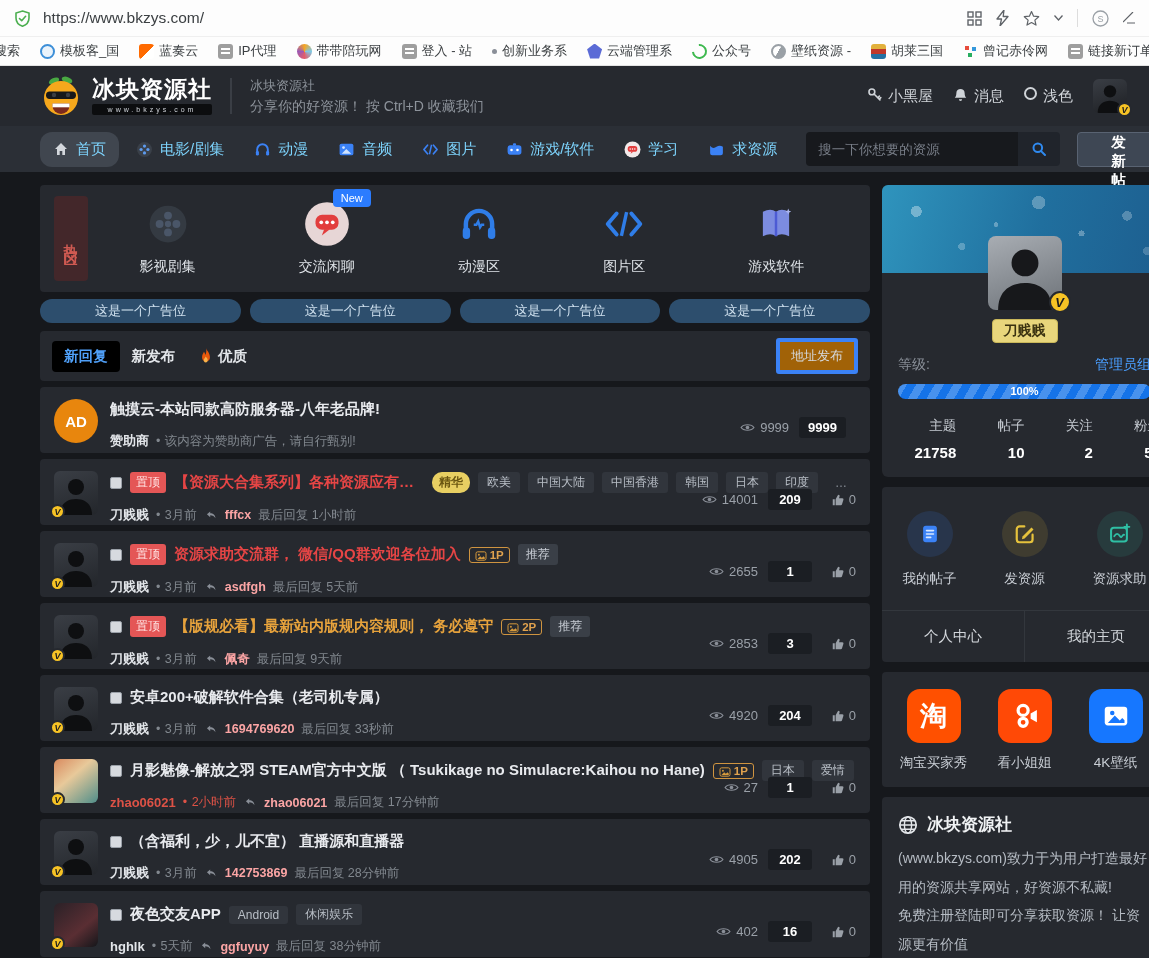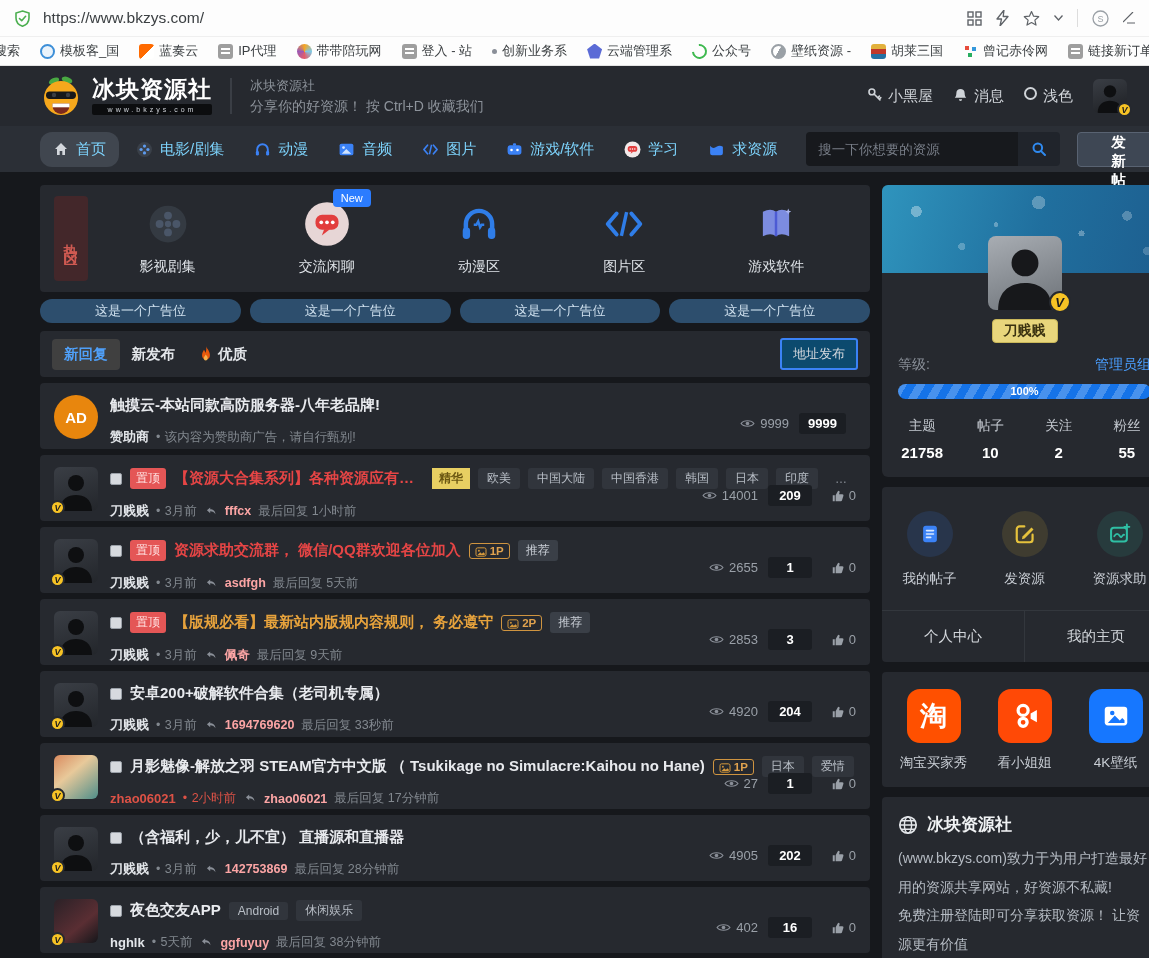--- a/index.html
+++ b/index.html
@@ -52,38 +52,38 @@
 .hot-items{flex:1;display:flex;justify-content:space-around}
 .hot-item{display:flex;flex-direction:column;align-items:center;gap:11px;color:#dfe3e8;font-size:14px;position:relative;cursor:pointer}
 .hot-ico{height:46px;display:flex;align-items:center;justify-content:center}
 .new-badge{position:absolute;top:-12px;right:-16px;background:#2b7cff;color:#fff;font-size:11px;padding:3px 8px;border-radius:4px}
 
 .ads{display:flex;gap:9px;margin-bottom:8px}
 .ad-slot{flex:1;height:24px;background:#2d4e6d;border-radius:12px;color:#cfe0ee;font-size:13px;display:flex;align-items:center;justify-content:center;cursor:pointer}
 
 .tabbar{display:flex;align-items:center;padding:7px 12px;margin-bottom:6px}
 .tab{font-size:14.5px;font-weight:bold;color:#e3e6ea;padding:6px 12px;border-radius:4px;display:flex;align-items:center;gap:5px;cursor:pointer}
-.tab.active{color:#4f9ff7;background:#404040}
-.addr-btn{margin-left:auto;font-size:13px;color:#d5d8dd;border:2px solid #3b82f6;border-radius:3px;padding:5px 11px;background:#0c4a6e;cursor:pointer}
+.tab.active{color:#4f9ff7;background:#000000}
+.addr-btn{margin-left:auto;font-size:13px;color:#d5d8dd;border:4px solid #3b82f6;border-radius:3px;padding:5px 11px;background:#a16207;cursor:pointer}
 
 .row{position:relative;background:#26292f;border-radius:4px;margin-bottom:6px;padding:11px 14px;display:flex;gap:12px;height:66px}
 .avatar{width:44px;height:44px;border-radius:6px;background:linear-gradient(160deg,#3a3e45,#23262b);position:relative;flex-shrink:0;margin-top:1px}
 .avatar .ph{position:absolute;inset:0;border-radius:6px;overflow:hidden}
 .avatar .vb{left:-4px;bottom:-4px}
 .av-color1{background:linear-gradient(140deg,#d98a5f 0%,#e8c99a 40%,#4f8e8a 100%)}
 .av-color2{background:linear-gradient(140deg,#2a2127 0%,#5a2e33 60%,#14161a 100%)}
 .ad-circle{width:44px;height:44px;border-radius:50%;background:#e8860d;color:#fff;font-weight:800;font-size:15px;display:flex;align-items:center;justify-content:center;flex-shrink:0;margin-top:1px}
 .rcontent{flex:1;min-width:0}
 .trow{display:flex;align-items:center;gap:8px;white-space:nowrap;overflow:hidden;margin-top:2px}
 .chk{width:12px;height:12px;border:1.5px solid #9aa0a8;border-radius:2px;background:#d7dadf;flex-shrink:0;cursor:pointer}
 .title{font-size:15px;color:#e8eaee;font-weight:600;overflow:hidden;text-overflow:ellipsis;cursor:pointer}
 .title-red{color:#e64545}
 .title-orange{color:#e6a23c}
 .b-pin{background:#e45656;color:#ffe2e2;font-size:12px;padding:2px 6px;border-radius:3px;flex-shrink:0}
-.b-ess{background:#e8cf62;color:#6b5712;font-size:12px;font-weight:bold;padding:2px 7px;border-radius:0;flex-shrink:0}
+.b-ess{background:#e8cf62;color:#6b5712;font-size:12px;font-weight:bold;padding:2px 7px;border-radius:10px;flex-shrink:0}
 .b-img{border:1px solid #cf9440;color:#e0a24e;font-size:11.5px;font-weight:bold;padding:1px 5px;border-radius:3px;display:inline-flex;align-items:flex-end;gap:3px;flex-shrink:0}
 .b-rec{background:#3a3f47;color:#c9ced6;font-size:12px;padding:2px 8px;border-radius:3px;flex-shrink:0}
 .tag{background:#31353c;color:#b9bfc7;font-size:12px;padding:2px 9px;border-radius:3px;flex-shrink:0;cursor:pointer}
 .tag-more{background:transparent;color:#8d939b}
 .meta{margin-top:13px;display:flex;align-items:center;gap:7px;font-size:12.5px;color:#82888f;white-space:nowrap}
 .author{color:#e3e6ea;font-weight:bold;font-size:13px;cursor:pointer}
 .author-red{color:#dd5246}
 .time-red{color:#dd5246}
 .dotsep::before{content:"• ";margin-right:1px}
 .replier{color:#fca5a5;font-weight:bold;cursor:pointer}
@@ -104,21 +104,21 @@
  linear-gradient(105deg,#2f94bd 0%,#206f9e 55%,#1d5e8f 100%)}
 .pavatar{width:74px;height:74px;border-radius:8px;margin:-37px auto 0;background:linear-gradient(160deg,#a8adb3,#6d7278);position:relative}
 .pavatar .ph{position:absolute;inset:0;border-radius:8px;overflow:hidden}
 .pavatar .vb{width:22px;height:22px;font-size:13px;right:-9px;bottom:-3px;border-color:#26292f}
 .pname{margin:9px auto 0;width:fit-content;background:#e8d67c;color:#3a3210;font-size:14px;font-weight:bold;padding:2px 11px;border-radius:4px;border:1px solid #c9b75a;cursor:pointer}
 .lvl-row{display:flex;justify-content:space-between;align-items:center;padding:13px 16px 7px;font-size:14px}
 .lvl-label{color:#8a9099}
 .group-link{color:#4a9eff;cursor:pointer}
 .progress{margin:3px 16px 10px;height:15px;border-radius:8px;text-align:center;color:#fff;font-size:11px;font-weight:bold;line-height:15px;background-image:repeating-linear-gradient(120deg,rgba(255,255,255,.22) 0 8px,transparent 8px 16px),linear-gradient(#1573e8,#1573e8)}
 .pstats{display:flex;padding:8px 6px 16px}
-.pstat{flex:1;text-align:center;cursor:pointer}
+.pstat{flex:1;text-align:right;cursor:pointer}
 .pstat .lb{color:#c6cbd2;font-size:13.5px}
 .pstat .vl{color:#ffffff;font-weight:bold;font-size:15px;margin-top:9px}
 .acard{margin-bottom:10px;padding-top:24px}
 .acts{display:flex;padding-bottom:22px}
 .act{flex:1;display:flex;flex-direction:column;align-items:center;gap:13px;color:#c9ced5;font-size:13.5px;cursor:pointer}
 .act-ico{width:46px;height:46px;border-radius:50%;display:flex;align-items:center;justify-content:center}
 .ai-blue{background:rgba(59,130,246,.14)}
 .ai-yellow{background:rgba(230,194,60,.13)}
 .ai-teal{background:rgba(47,191,164,.12)}
 .plinks{display:flex;border-top:1px solid #33373d}

